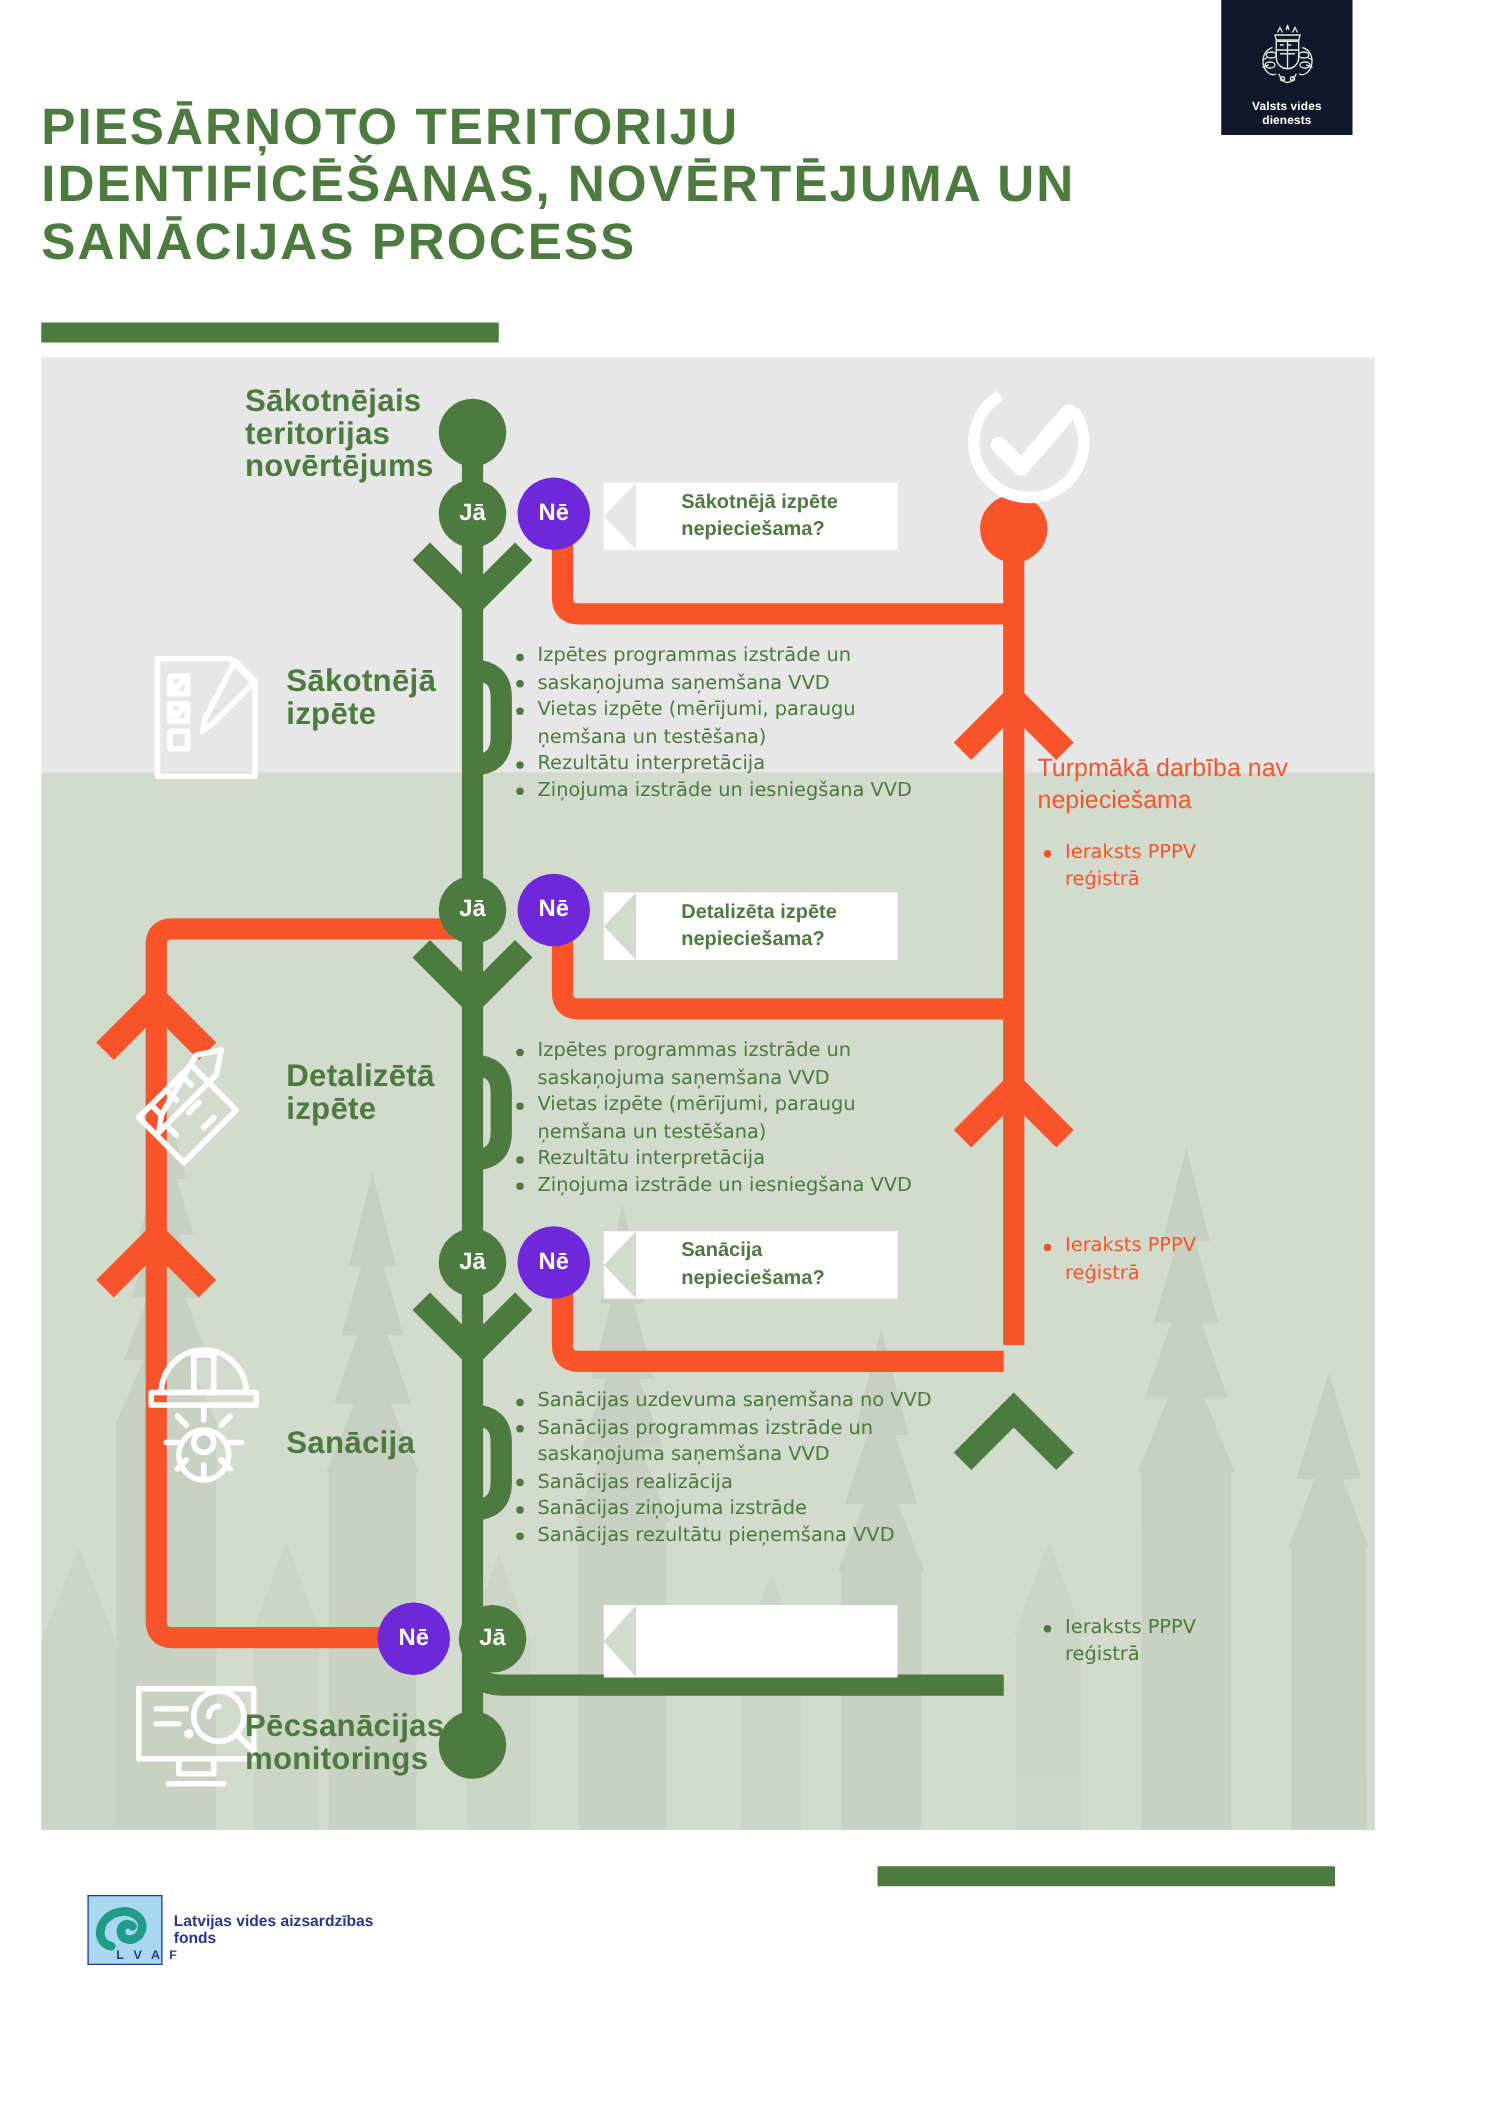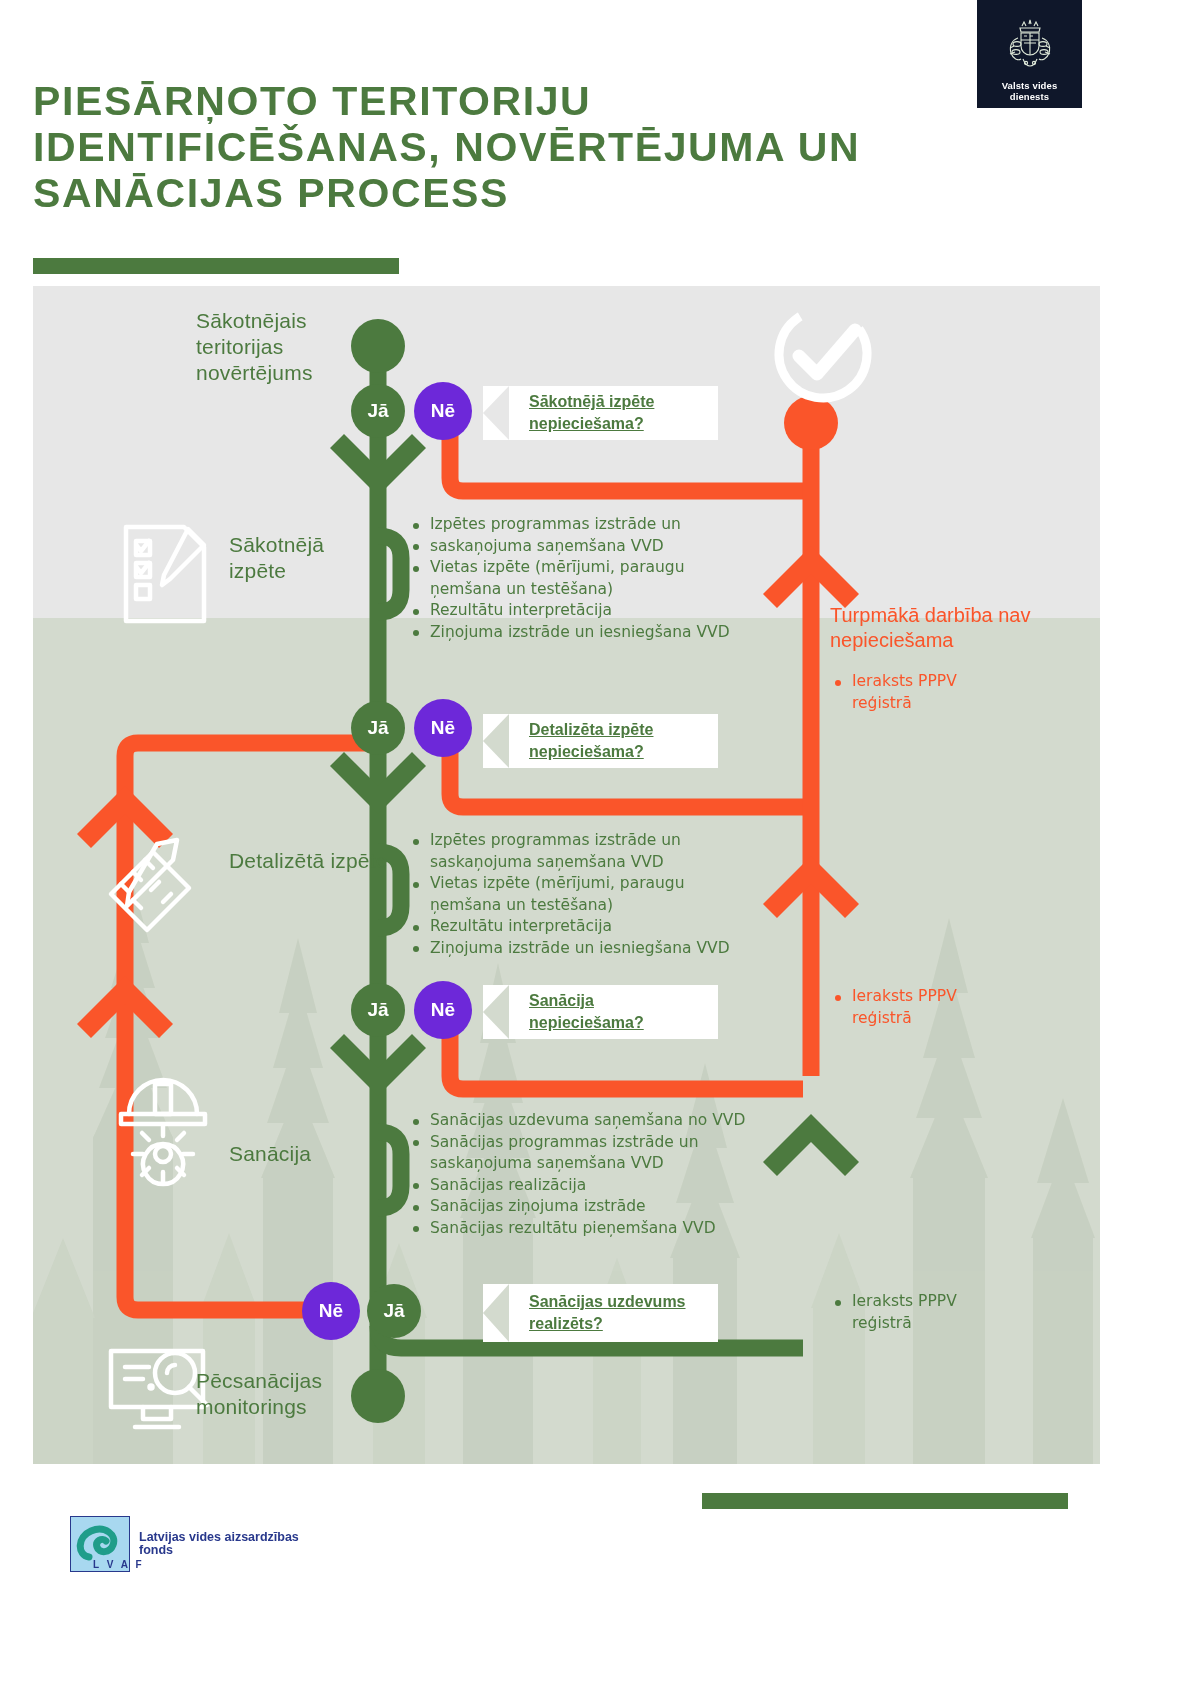--- a/index.html
+++ b/index.html
@@ -34,40 +34,40 @@
     position:absolute;left:0;top:332px;width:1067px;height:846px;
     background:#d3dace;overflow:hidden;
   }
   #forest svg{position:absolute;left:0;bottom:0;width:100%;height:100%;}
 
   
   #flow{position:absolute;left:0;top:0;width:1067px;height:1178px;}
 
   
   .stage-label{
-    position:absolute;color:#4c7a3f;font-weight:normal;font-size:21px;line-height:26px;letter-spacing:.2px;
+    position:absolute;color:#4c7a3f;font-weight:bold;font-size:25px;line-height:26px;letter-spacing:.2px;
   }
   .bullets{
     position:absolute;color:#4c7a3f;font-size:15.5px;line-height:21.5px;
     font-family:"DejaVu Sans","Liberation Sans",sans-serif;
   }
   .bullets ul{margin:0;padding:0;list-style:none;}
   .bullets li{position:relative;padding-left:19px;}
   .bullets li:before{
     content:"";position:absolute;left:2px;top:8.5px;width:6px;height:6px;border-radius:50%;
     background:#4c7a3f;
   }
   .bullets.orange{color:#fa552a;}
   .bullets.orange li:before{background:#fa552a;}
 
   .qbox{
     position:absolute;background:#ffffff;color:#4c7a3f;font-weight:bold;
     font-size:16px;line-height:22px;display:flex;align-items:center;
   }
-  .qbox .txt{padding-left:46px;padding-right:14px;text-decoration:underline;}
+  .qbox .txt{padding-left:62px;padding-right:14px;}
   .qbox .notch{
     position:absolute;left:0;top:0;width:26px;height:100%;
     background:#e7e7e7;
     clip-path:polygon(0 50%,100% 0,100% 100%);
   }
   .qbox.on-forest .notch{background:#d3dace;}
 
   .chip{
     position:absolute;border-radius:50%;display:flex;align-items:center;justify-content:center;
     color:#fff;font-weight:bold;font-size:19px;
@@ -271,21 +271,20 @@
   <div class="qbox on-forest" style="left:450px;top:417px;width:235px;height:54px;margin-top:11px;">
     <span class="notch"></span>
     <span class="txt">Detalizēta izpēte nepieciešama?</span>
   </div>
   <div class="qbox on-forest" style="left:450px;top:699px;width:235px;height:54px;">
     <span class="notch"></span>
     <span class="txt">Sanācija nepieciešama?</span>
   </div>
   <div class="qbox on-forest" style="left:450px;top:998px;width:235px;height:58px;">
     <span class="notch"></span>
-    <span class="txt">Sanācijas uzdevums realizēts?</span>
   </div>
 
   <div id="done-text">Turpmākā darbība nav nepieciešama</div>
 
   <div class="stage-label" style="left:163px;top:22px;width:160px;">Sākotnējais teritorijas novērtējums</div>
 
   <div class="wicon" style="left:85px;top:233px;">
     <svg width="100" height="110" viewBox="0 0 100 110" aria-hidden="true">
       <g fill="none" stroke="#ffffff" stroke-width="4.5" stroke-linejoin="round" stroke-linecap="round">
         <path d="M8 8 H66 L86 28 V102 H8 Z"></path>

